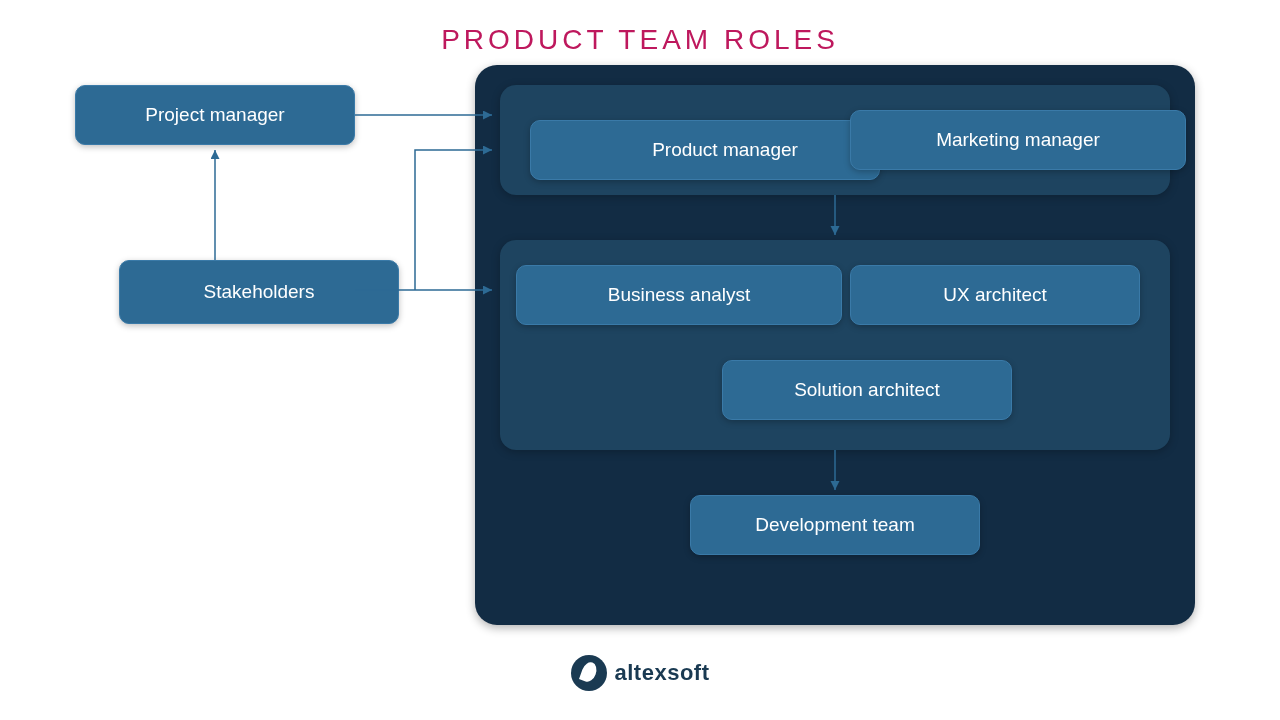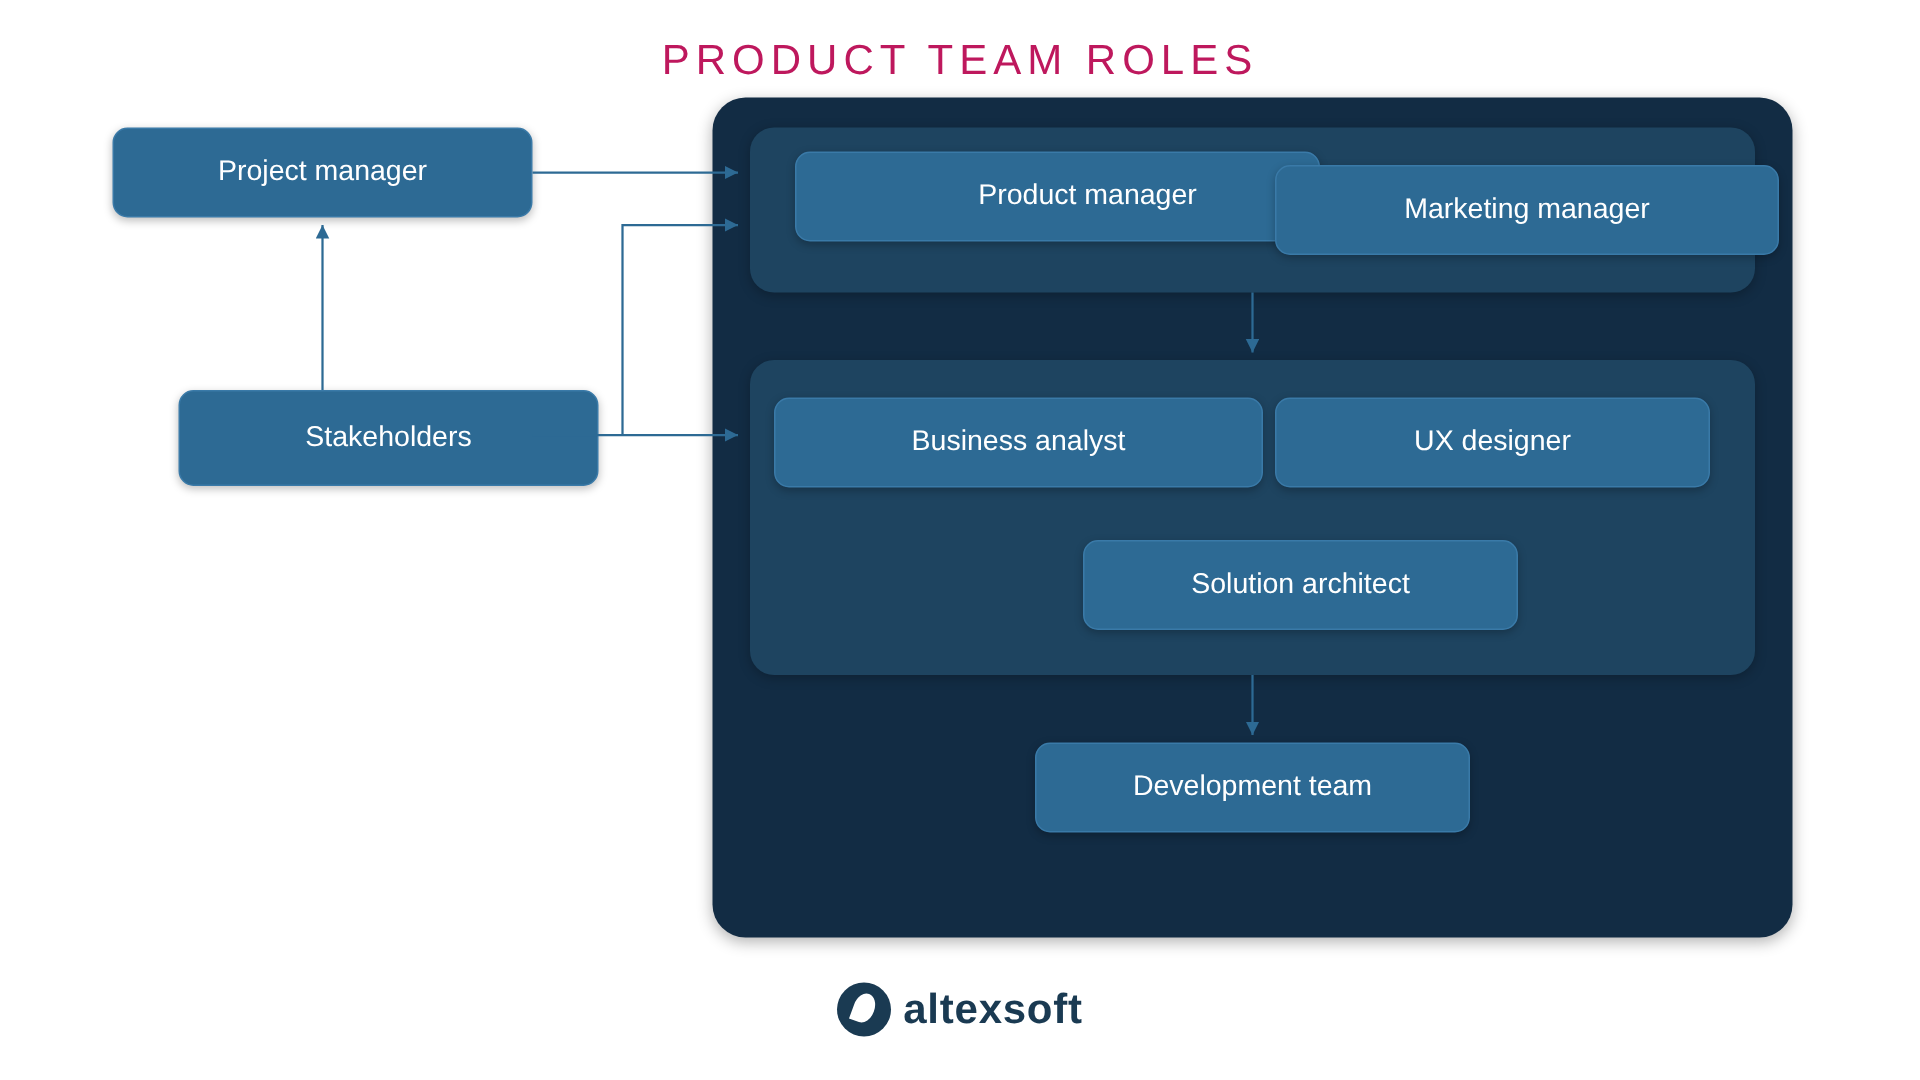--- a/index.html
+++ b/index.html
@@ -74,21 +74,21 @@
     content: "";
     position: absolute;
     width: 14px; height: 20px;
     background: #fff;
     top: 7px; left: 11px;
     border-radius: 50% 50% 50% 0;
     transform: rotate(20deg);
   }
   .logo-text {
     color: #1a3a52;
-    font-size: 28px;
+    font-size: 22px;
     font-weight: 600;
     letter-spacing: 0.5px;
   }
   svg.arrows {
     position: absolute;
     top: 0; left: 0;
     width: 1280px; height: 720px;
     pointer-events: none;
   }
 </style>
@@ -101,34 +101,34 @@
   <span>Project manager</span>
 </div>
 
 <div class="box role-box" style="left:75px; top:260px; width:280px; height:64px;margin-left:44px;">
   <span>Stakeholders</span>
 </div>
 
 <div class="outer-container">
 
   <div class="inner-group" style="left:25px; top:20px; width:670px; height:110px;">
-    <div class="box role-box" style="left:30px; top:16px; width:350px; height:60px;padding-left:40px;">
+    <div class="box role-box" style="left:30px; top:35px; width:350px; height:60px;padding-left:40px;">
       <span>Product manager</span>
     </div>
     <div class="box role-box" style="left:350px; top:25px; width:336px; height:60px;">
       <span>Marketing manager</span>
     </div>
   </div>
 
   <div class="inner-group" style="left:25px; top:175px; width:670px; height:210px;">
     <div class="box role-box" style="left:16px; top:25px; width:326px; height:60px;">
       <span>Business analyst</span>
     </div>
     <div class="box role-box" style="left:350px; top:25px; width:290px; height:60px;">
-      <span>UX designer</span>
+      <span>UX architect</span>
     </div>
     <div class="box role-box" style="left:190px; top:120px; width:290px; height:60px;margin-left:32px;">
       <span>Solution architect</span>
     </div>
   </div>
 
   <div class="box role-box" style="left:215px; top:430px; width:290px; height:60px;">
     <span>Development team</span>
   </div>
 

